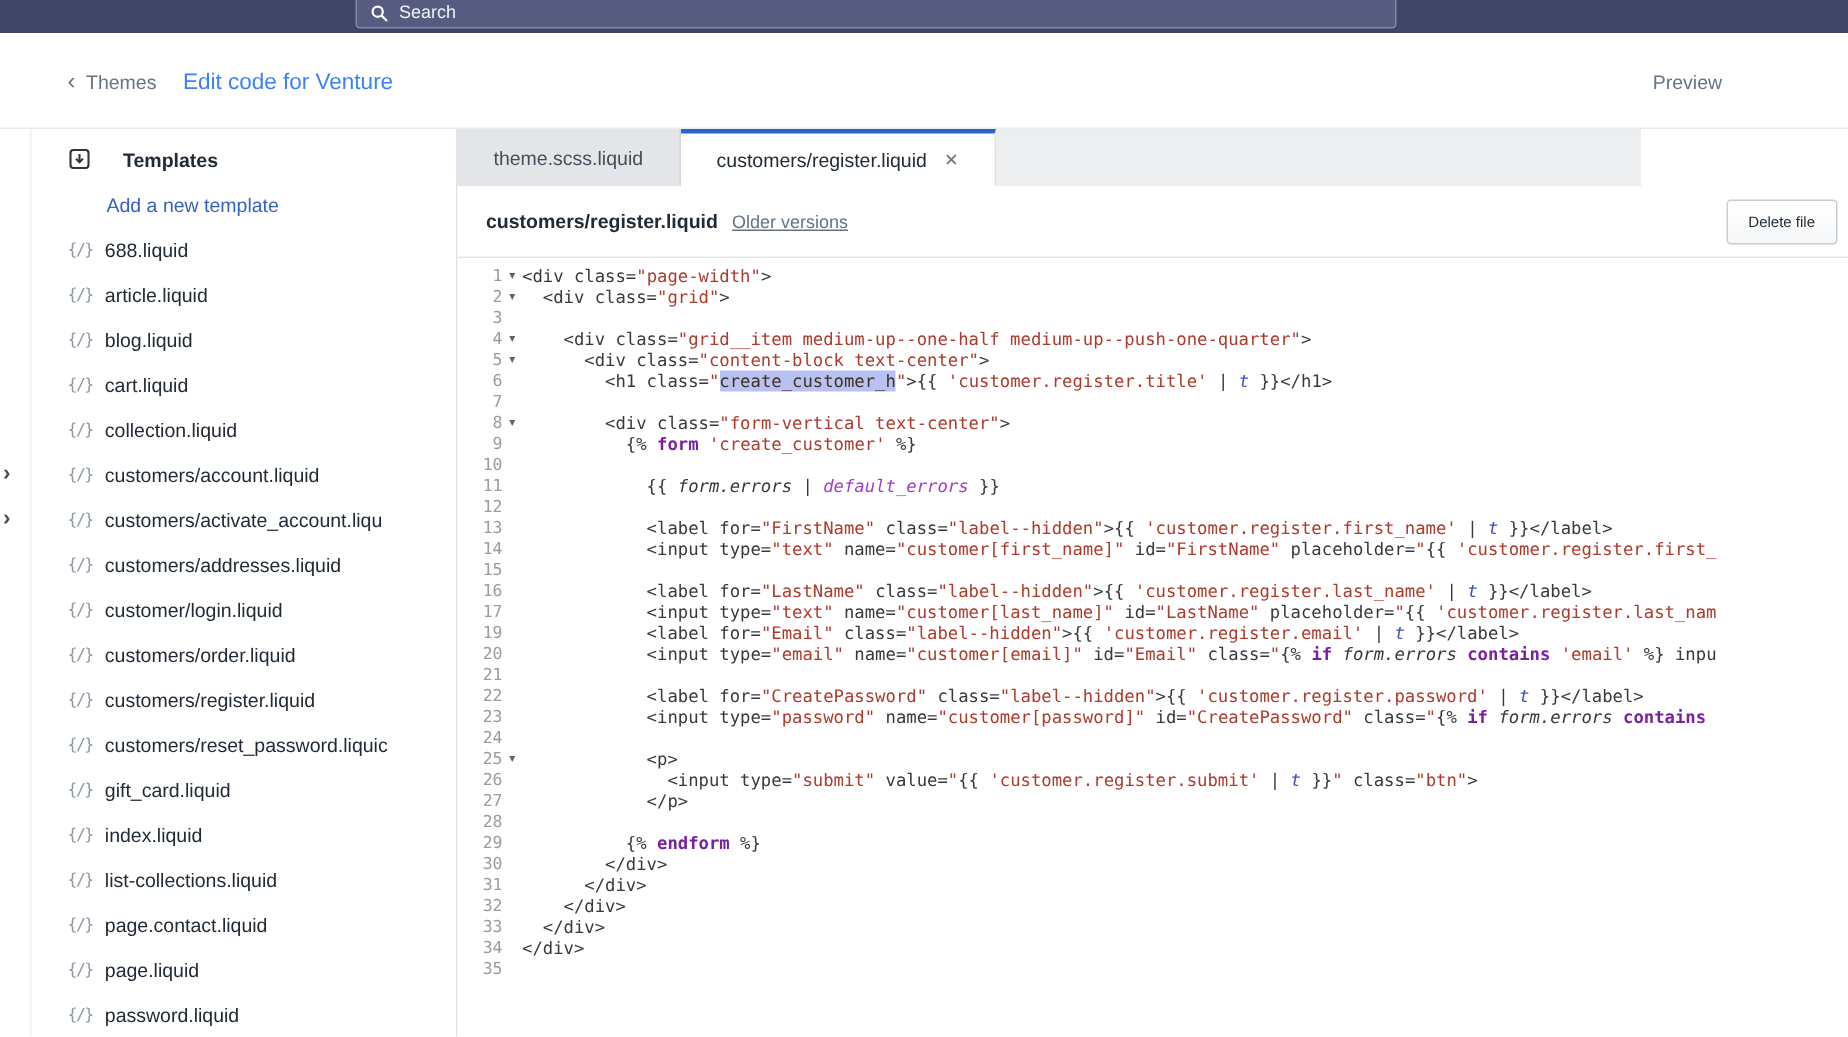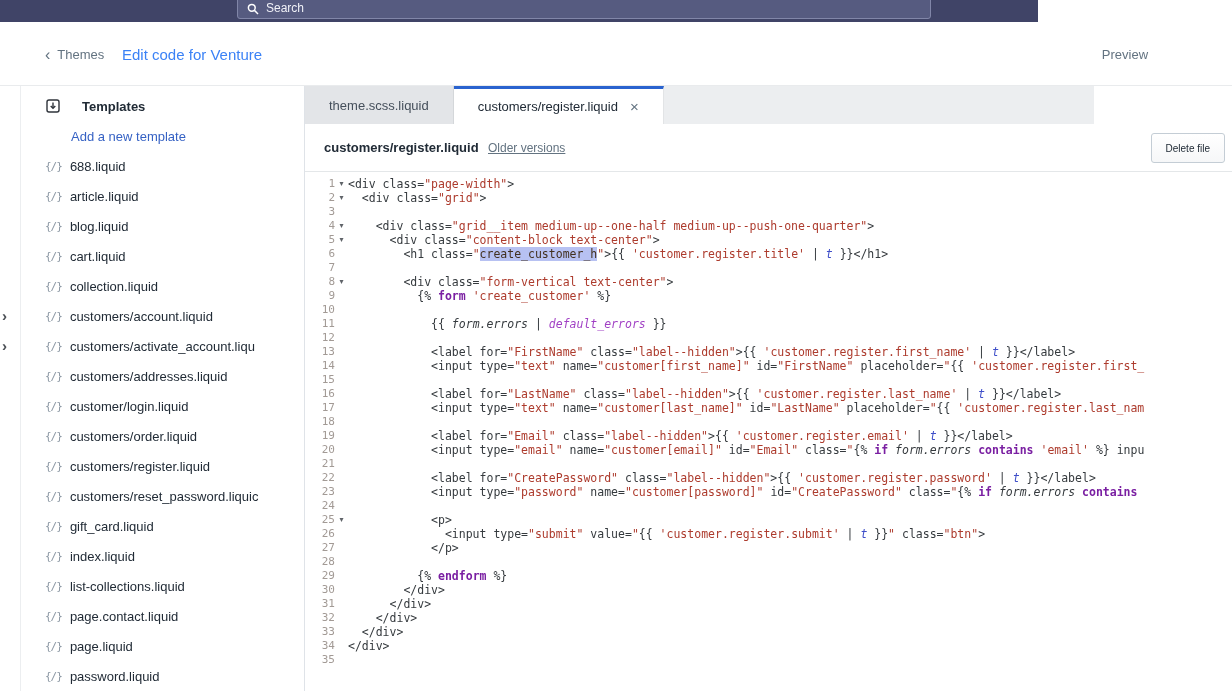--- a/index.html
+++ b/index.html
@@ -1,21 +1,21 @@
 <!DOCTYPE html>
 <html><head>
 <meta charset="utf-8">
 <style>
   * { margin:0; padding:0; box-sizing:border-box; }
   html,body { width:1232px; height:691px; overflow:hidden; background:#fff;
               font-family:"Liberation Sans", sans-serif; }
   body { position:relative; }
 
   
-  .topbar { position:absolute; left:0; top:0; width:1038px; height:22px; background:#404467; }
+  .topbar { position:absolute; left:0; top:0; width:1232px; height:22px; background:#404467; }
   .searchbox { position:absolute; left:237px; top:-3px; width:694px; height:22px;
                background:#565b80; border:1px solid #8186a8; border-radius:3px;
                display:flex; align-items:flex-end; color:#f0f1f7; font-size:12px;
                gap:7px; padding:0 0 3px 9px; cursor:text; }
   .search-icon svg { display:block; }
 
   
   .app-header { position:absolute; left:0; top:22px; width:1232px; height:64px;
                 background:#fff; border-bottom:1px solid #e9ebed; }
   .back { position:absolute; left:45px; top:25px; color:#637381; font-size:13px;
@@ -229,21 +229,20 @@
         <div class="cm-line"><span class="ln">8</span><span class="fold">▾</span><span class="code"><span class="tk-p">        &lt;div class=</span><span class="tk-s">"form-vertical text-center"</span><span class="tk-p">&gt;</span></span></div>
         <div class="cm-line"><span class="ln">9</span><span class="fold"></span><span class="code"><span class="tk-p">          {% </span><span class="tk-k">form</span><span class="tk-p"> </span><span class="tk-s">'create_customer'</span><span class="tk-p"> %}</span></span></div>
         <div class="cm-line"><span class="ln">10</span><span class="fold"></span><span class="code"></span></div>
         <div class="cm-line"><span class="ln">11</span><span class="fold"></span><span class="code"><span class="tk-p">            {{ </span><span class="tk-v">form.errors</span><span class="tk-p"> | </span><span class="tk-f">default_errors</span><span class="tk-p"> }}</span></span></div>
         <div class="cm-line"><span class="ln">12</span><span class="fold"></span><span class="code"></span></div>
         <div class="cm-line"><span class="ln">13</span><span class="fold"></span><span class="code"><span class="tk-p">            &lt;label for=</span><span class="tk-s">"FirstName"</span><span class="tk-p"> class=</span><span class="tk-s">"label--hidden"</span><span class="tk-p">&gt;{{ </span><span class="tk-s">'customer.register.first_name'</span><span class="tk-p"> | </span><span class="tk-t">t</span><span class="tk-p"> }}&lt;/label&gt;</span></span></div>
         <div class="cm-line"><span class="ln">14</span><span class="fold"></span><span class="code"><span class="tk-p">            &lt;input type=</span><span class="tk-s">"text"</span><span class="tk-p"> name=</span><span class="tk-s">"customer[first_name]"</span><span class="tk-p"> id=</span><span class="tk-s">"FirstName"</span><span class="tk-p"> placeholder=</span><span class="tk-s">"</span><span class="tk-p">{{ </span><span class="tk-s">'customer.register.first_</span></span></div>
         <div class="cm-line"><span class="ln">15</span><span class="fold"></span><span class="code"></span></div>
         <div class="cm-line"><span class="ln">16</span><span class="fold"></span><span class="code"><span class="tk-p">            &lt;label for=</span><span class="tk-s">"LastName"</span><span class="tk-p"> class=</span><span class="tk-s">"label--hidden"</span><span class="tk-p">&gt;{{ </span><span class="tk-s">'customer.register.last_name'</span><span class="tk-p"> | </span><span class="tk-t">t</span><span class="tk-p"> }}&lt;/label&gt;</span></span></div>
         <div class="cm-line"><span class="ln">17</span><span class="fold"></span><span class="code"><span class="tk-p">            &lt;input type=</span><span class="tk-s">"text"</span><span class="tk-p"> name=</span><span class="tk-s">"customer[last_name]"</span><span class="tk-p"> id=</span><span class="tk-s">"LastName"</span><span class="tk-p"> placeholder=</span><span class="tk-s">"</span><span class="tk-p">{{ </span><span class="tk-s">'customer.register.last_nam</span></span></div>
-        <div class="cm-line"><span class="ln">18</span><span class="fold"></span><span class="code"></span></div>
         <div class="cm-line"><span class="ln">19</span><span class="fold"></span><span class="code"><span class="tk-p">            &lt;label for=</span><span class="tk-s">"Email"</span><span class="tk-p"> class=</span><span class="tk-s">"label--hidden"</span><span class="tk-p">&gt;{{ </span><span class="tk-s">'customer.register.email'</span><span class="tk-p"> | </span><span class="tk-t">t</span><span class="tk-p"> }}&lt;/label&gt;</span></span></div>
         <div class="cm-line"><span class="ln">20</span><span class="fold"></span><span class="code"><span class="tk-p">            &lt;input type=</span><span class="tk-s">"email"</span><span class="tk-p"> name=</span><span class="tk-s">"customer[email]"</span><span class="tk-p"> id=</span><span class="tk-s">"Email"</span><span class="tk-p"> class=</span><span class="tk-s">"</span><span class="tk-p">{% </span><span class="tk-k">if</span><span class="tk-p"> </span><span class="tk-v">form.errors</span><span class="tk-p"> </span><span class="tk-k">contains</span><span class="tk-p"> </span><span class="tk-s">'email'</span><span class="tk-p"> %} inpu</span></span></div>
         <div class="cm-line"><span class="ln">21</span><span class="fold"></span><span class="code"></span></div>
         <div class="cm-line"><span class="ln">22</span><span class="fold"></span><span class="code"><span class="tk-p">            &lt;label for=</span><span class="tk-s">"CreatePassword"</span><span class="tk-p"> class=</span><span class="tk-s">"label--hidden"</span><span class="tk-p">&gt;{{ </span><span class="tk-s">'customer.register.password'</span><span class="tk-p"> | </span><span class="tk-t">t</span><span class="tk-p"> }}&lt;/label&gt;</span></span></div>
         <div class="cm-line"><span class="ln">23</span><span class="fold"></span><span class="code"><span class="tk-p">            &lt;input type=</span><span class="tk-s">"password"</span><span class="tk-p"> name=</span><span class="tk-s">"customer[password]"</span><span class="tk-p"> id=</span><span class="tk-s">"CreatePassword"</span><span class="tk-p"> class=</span><span class="tk-s">"</span><span class="tk-p">{% </span><span class="tk-k">if</span><span class="tk-p"> </span><span class="tk-v">form.errors</span><span class="tk-p"> </span><span class="tk-k">contains</span></span></div>
         <div class="cm-line"><span class="ln">24</span><span class="fold"></span><span class="code"></span></div>
         <div class="cm-line"><span class="ln">25</span><span class="fold">▾</span><span class="code"><span class="tk-p">            &lt;p&gt;</span></span></div>
         <div class="cm-line"><span class="ln">26</span><span class="fold"></span><span class="code"><span class="tk-p">              &lt;input type=</span><span class="tk-s">"submit"</span><span class="tk-p"> value=</span><span class="tk-s">"</span><span class="tk-p">{{ </span><span class="tk-s">'customer.register.submit'</span><span class="tk-p"> | </span><span class="tk-t">t</span><span class="tk-p"> }}</span><span class="tk-s">"</span><span class="tk-p"> class=</span><span class="tk-s">"btn"</span><span class="tk-p">&gt;</span></span></div>
         <div class="cm-line"><span class="ln">27</span><span class="fold"></span><span class="code"><span class="tk-p">            &lt;/p&gt;</span></span></div>
         <div class="cm-line"><span class="ln">28</span><span class="fold"></span><span class="code"></span></div>

